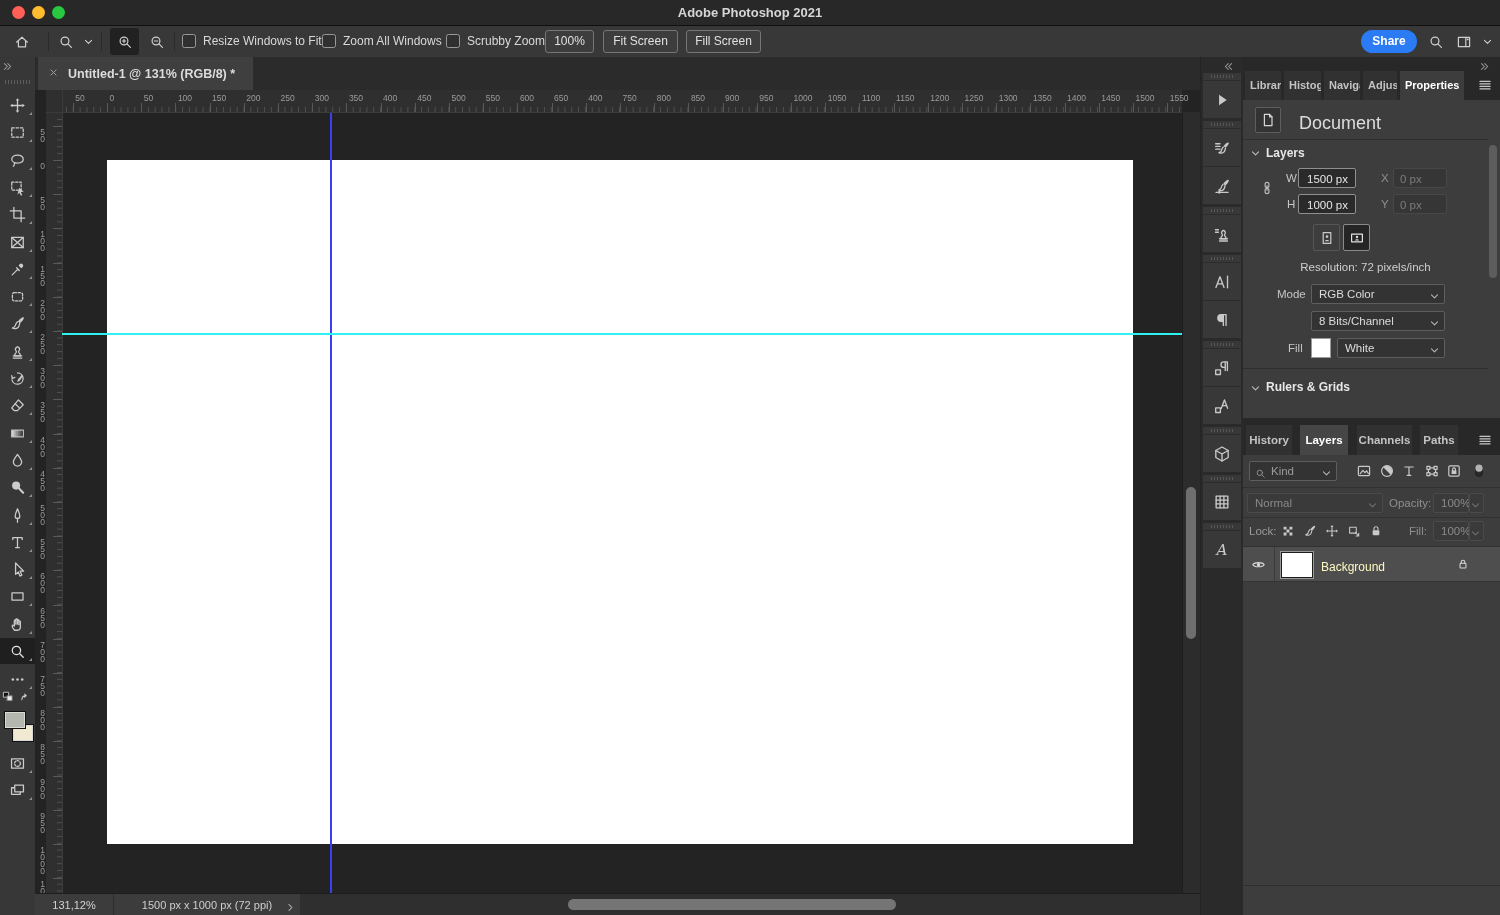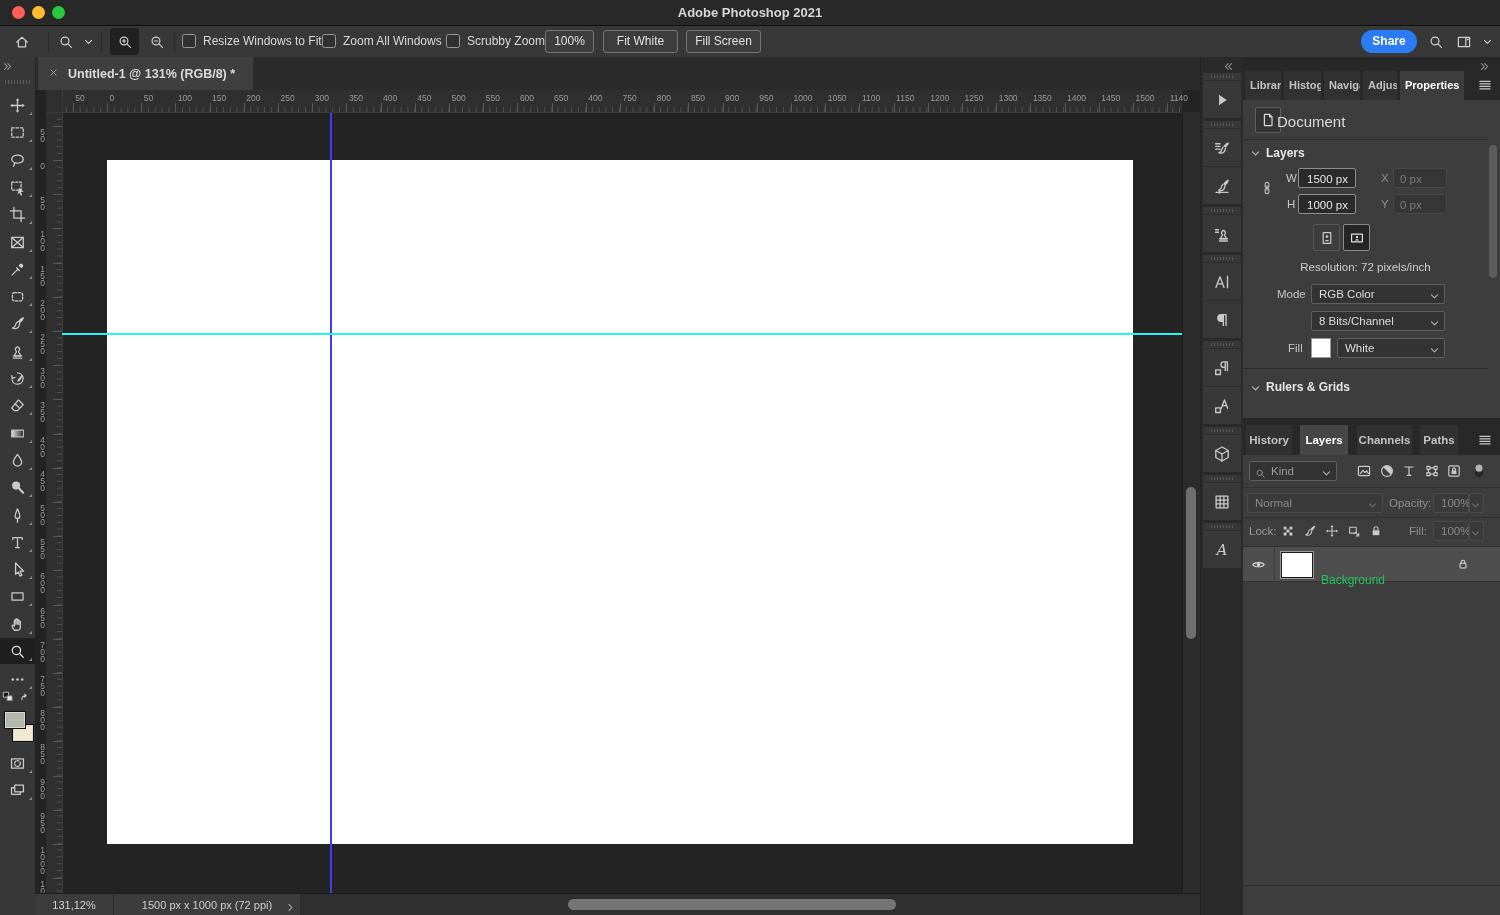--- a/index.html
+++ b/index.html
@@ -88,21 +88,21 @@
              background:#3d3d3d;border:1px solid #565656;border-radius:2px;box-sizing:border-box;}
   .orientbtn.active{background:#252525;border-color:#8a8a8a;color:#e0e0e0;}
   .ltab{position:absolute;top:0;height:30px;line-height:30px;text-align:center;font-size:11.5px;font-weight:700;background:#313131;color:#c3c3c3;overflow:hidden;}
   .ltab.active{background:#464646;color:#ffffff;}
   .layersbody{position:absolute;left:0;top:398px;width:257px;height:460px;background:#3d3d3d;font-size:11.5px;}
   .lrow-sep{position:absolute;left:0;width:257px;height:1px;background:#313131;}
   .iconbtn{position:absolute;display:flex;align-items:center;justify-content:center;color:#c9c9c9;}
   .layerrow{position:absolute;left:0;top:92px;width:257px;height:34px;background:#4e4e4e;border-bottom:1px solid #333;}
   .eyecell{position:absolute;left:0;top:0;width:31px;height:34px;border-right:1px solid #3a3a3a;display:flex;align-items:center;justify-content:center;color:#dcdcdc;}
   .lthumb{position:absolute;left:38px;top:5px;width:30px;height:24px;background:#ffffff;border:1px solid #1c1c1c;box-shadow:0 0 0 1px #9a9a9a;}
-  .lname{position:absolute;left:78px;top:16px;height:51px;line-height:34px;font-size:12px;color:#22c55e;}
+  .lname{position:absolute;left:78px;top:3px;height:51px;line-height:34px;font-size:12px;color:#fef9c3;}
   .llock{position:absolute;right:30px;top:10px;color:#d6d6d6;}
   .lbottom{position:absolute;left:0;top:430px;width:257px;height:30px;background:#3d3d3d;border-top:1px solid #2e2e2e;}
   .guide-v{position:absolute;left:295px;top:23px;width:2px;height:780px;}
   .guide-h{position:absolute;left:27px;top:243px;width:1121px;height:2px;}
 </style>
 </head>
 <body>
 
 <div id="app">
   <svg width="0" height="0" style="position:absolute">
@@ -168,21 +168,21 @@
           <div class="cb"></div>
           <div style="display: inline;">Resize Windows to Fit</div>
         </div><div class="ocheck" style="left: 322px;">
           <div class="cb"></div>
           <div style="display: inline;">Zoom All Windows</div>
         </div><div class="ocheck" style="left: 446px;">
           <div class="cb"></div>
           <div style="display: inline;">Scrubby Zoom</div>
         </div></span>
     <span class="valbox" style="left:545px;width:47px">100%</span>
-    <span class="pbtn" style="left:603px;width:73px">Fit White</span>
+    <span class="pbtn" style="left:603px;width:73px">Fit Screen</span>
     <span class="pbtn" style="left:686px;width:73px">Fill Screen</span>
     <span class="sharebtn" id="sharebtn" style="left: 1361px; background: rgb(43, 123, 245);">Share</span>
     <span class="obtn" style="left:1428px">
         <span class="ic">
           <svg viewBox="0 0 16 16" width="16" height="16" fill="none" stroke="currentColor" stroke-width="1.2" stroke-linecap="round" stroke-linejoin="round">
             <circle cx="7" cy="7" r="3.9"></circle>
             <path d="M9.9 9.9 13.4 13.4"></path>
           </svg>
         </span>
       </span>
@@ -490,21 +490,21 @@
         <div class="hlab" style="left: 963.7px;">1300</div>
         <div class="htick" style="left: 995.4px;"></div>
         <div class="hlab" style="left: 997.9px;">1350</div>
         <div class="htick" style="left: 1029.6px;"></div>
         <div class="hlab" style="left: 1032.1px;">1400</div>
         <div class="htick" style="left: 1063.8px;"></div>
         <div class="hlab" style="left: 1066.3px;">1450</div>
         <div class="htick" style="left: 1098px;"></div>
         <div class="hlab" style="left: 1100.5px;">1500</div>
         <div class="htick" style="left: 1132.2px;"></div>
-        <div class="hlab" style="left: 1134.7px;">1140</div>
+        <div class="hlab" style="left: 1134.7px;">1550</div>
         <div class="vtick" style="top: 35.8px;"></div>
         <div class="vlab" style="top: 38.8px;">5
 0</div>
         <div class="vtick" style="top: 70px;"></div>
         <div class="vlab" style="top: 73px;">0</div>
         <div class="vtick" style="top: 104.2px;"></div>
         <div class="vlab" style="top: 107.2px;">5
 0</div>
         <div class="vtick" style="top: 138.4px;"></div>
         <div class="vlab" style="top: 141.4px;">1
@@ -755,21 +755,21 @@
     <div class="pgutter"></div>
     <div class="propbody">
       <span class="abs" style="left:12px;top:7px;width:24px;height:24px;border:1px solid #5e5e5e;background:#333;border-radius:2px;display:flex;align-items:center;justify-content:center;color:#d6d6d6">
           <span class="ic">
             <svg viewBox="0 0 16 16" width="16" height="16" fill="none" stroke="currentColor" stroke-width="1.2" stroke-linecap="round" stroke-linejoin="round">
               <path d="M4.4 2.4h5.2L12 4.8v8.8H4.4Z"></path>
               <path d="M9.6 2.4v2.4H12"></path>
             </svg>
           </span>
         </span>
-      <span class="abs" style="left:34px;top:13px;font-size:15px;color:#dcdcdc">Document</span>
+      <span class="abs" style="left:56px;top:13px;font-size:18px;color:#dcdcdc">Document</span>
       <div class="divider" style="top:39px"></div>
 
       <span class="abs" style="left:7px;top:48px;color:#bdbdbd"><span class="ic">
             <svg viewBox="0 0 16 16" width="11" height="11" fill="none" stroke="currentColor" stroke-width="1.2" stroke-linecap="round" stroke-linejoin="round">
               <path d="M3.6 5.6 8 10l4.4-4.4" stroke-width="1.6"></path>
             </svg>
           </span></span>
       <span class="abs seclabel" style="left:23px;top:46px">Layers</span>
 
       <span class="abs" style="left:16px;top:80px;color:#b9b9b9"><span class="ic">

